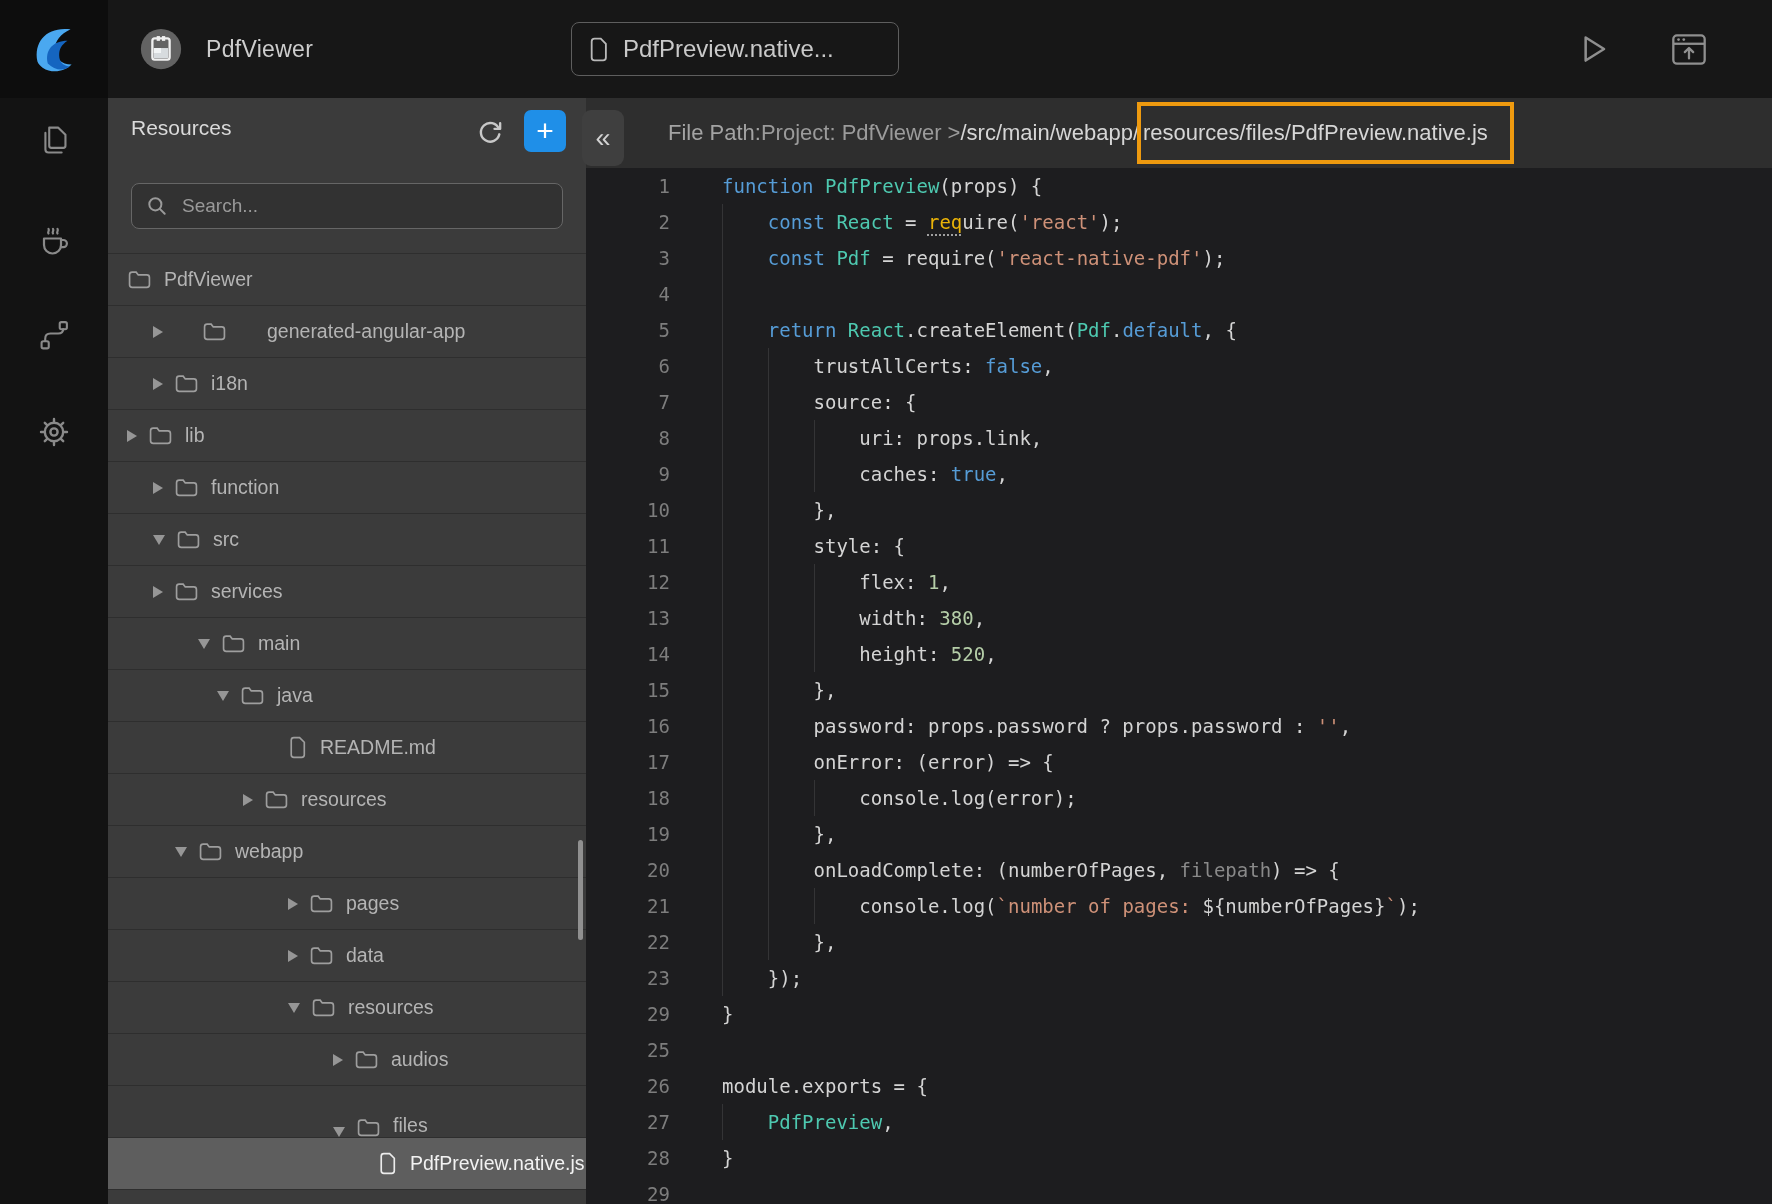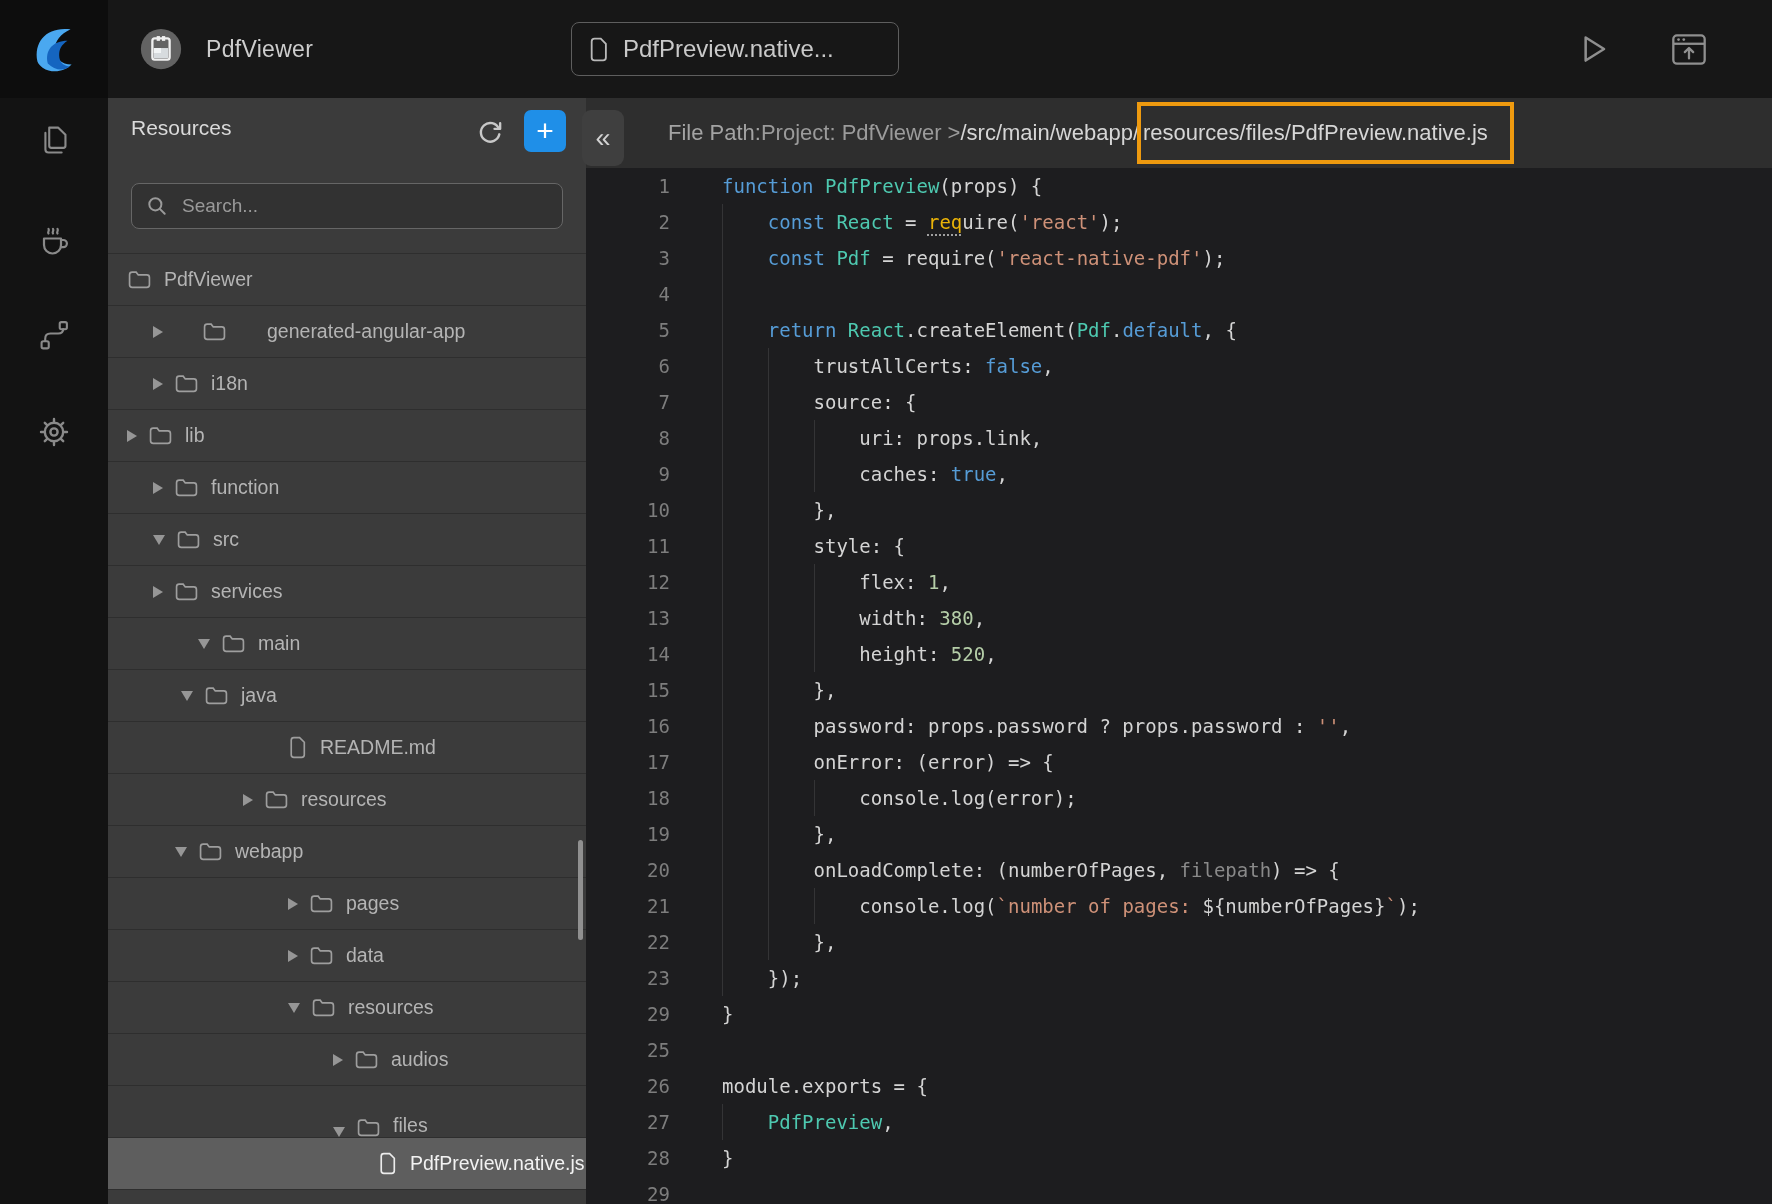--- a/index.html
+++ b/index.html
@@ -252,21 +252,21 @@
       </div>
       <div class="tree-row" style="padding-left: 90px;">
         <span class="chev down"></span>
         <span class="tree-ic">
           <svg width="23" height="19" viewBox="0 0 22 18" fill="none" stroke="#9e9e9e" stroke-width="1.6">
             <path d="M1.5 4.5c0-1.7.8-2.5 2.5-2.5h3.8l2 2.6h8.2c1.7 0 2.5.8 2.5 2.5v6.9c0 1.7-.8 2.5-2.5 2.5H4c-1.7 0-2.5-.8-2.5-2.5z"></path>
           </svg>
         </span>
         <span class="tree-label">main</span>
       </div>
-      <div class="tree-row" style="padding-left: 73px;">
+      <div class="tree-row" style="padding-left: 109px;">
         <span class="chev down"></span>
         <span class="tree-ic">
           <svg width="23" height="19" viewBox="0 0 22 18" fill="none" stroke="#9e9e9e" stroke-width="1.6">
             <path d="M1.5 4.5c0-1.7.8-2.5 2.5-2.5h3.8l2 2.6h8.2c1.7 0 2.5.8 2.5 2.5v6.9c0 1.7-.8 2.5-2.5 2.5H4c-1.7 0-2.5-.8-2.5-2.5z"></path>
           </svg>
         </span>
         <span class="tree-label">java</span>
       </div>
       <div class="tree-row" style="padding-left: 180px;">
         <span class="tree-ic">

